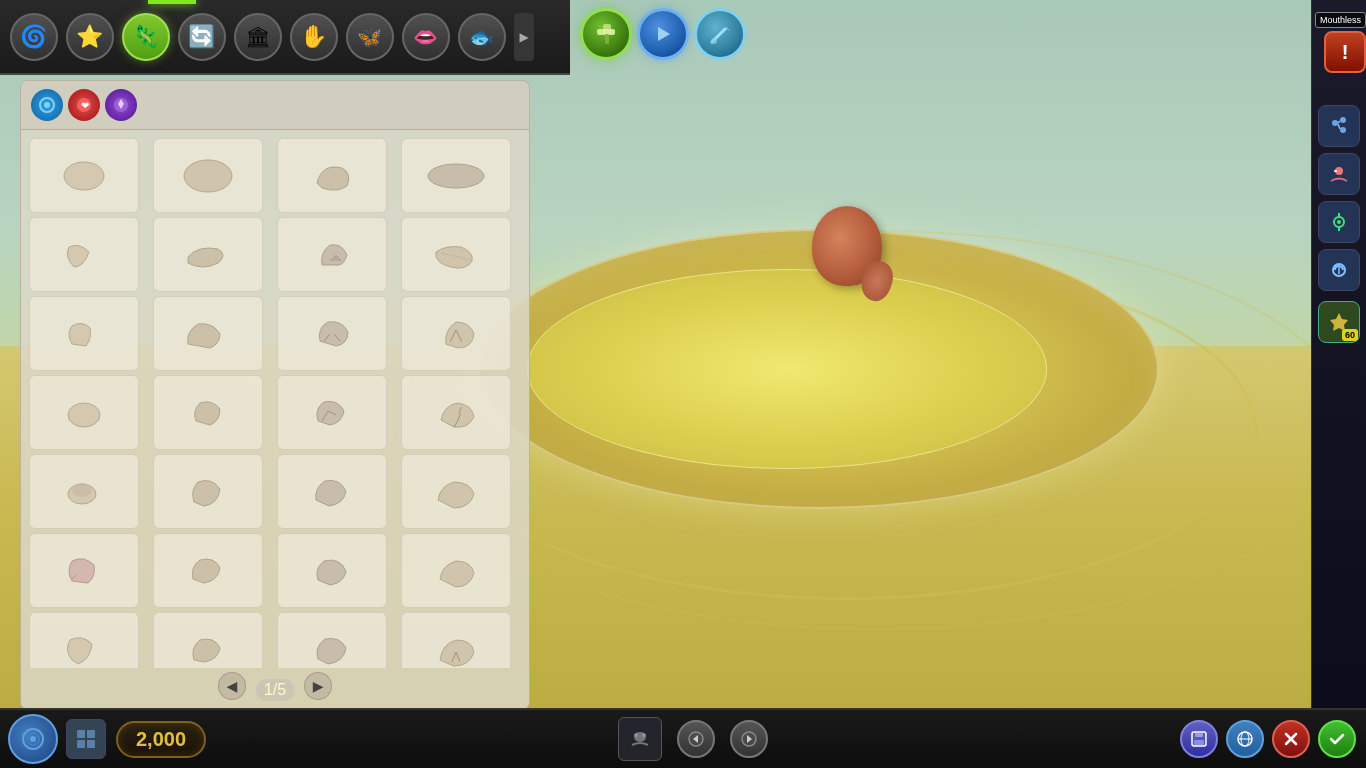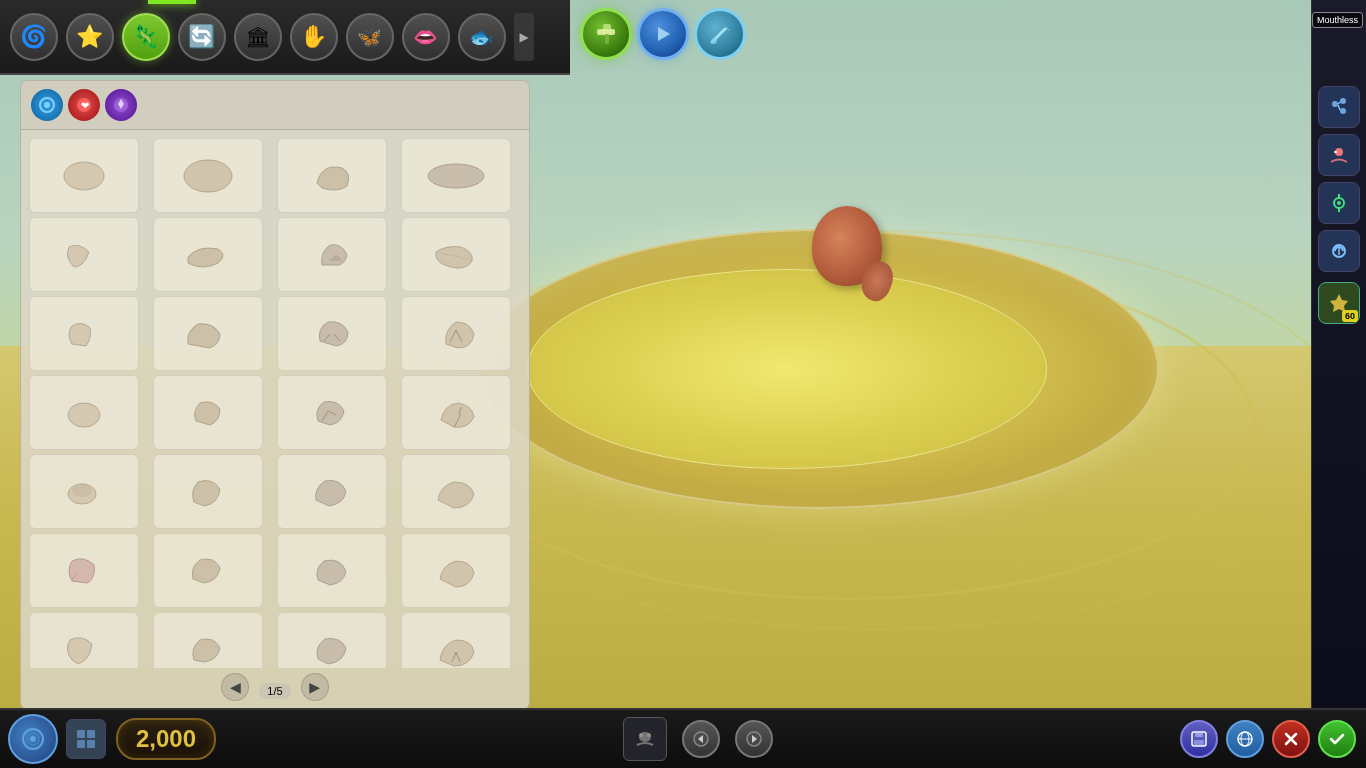--- a/index.html
+++ b/index.html
@@ -328,22 +328,22 @@
       display: flex;
       align-items: center;
       justify-content: center;
       cursor: pointer;
       color: #444;
       font-size: 14px;
       border: 1px solid rgba(150,140,120,0.6);
     }
 
     .page-info {
-      font-size: 11px;
-      color: #000000;
+      font-size: 16px;
+      color: #fef9c3;
       background: rgba(200,195,180,0.8);
       padding: 2px 8px;
       border-radius: 10px;
       margin-top: 8px;
     }
 
     
     #bottom-bar {
       position: absolute;
       bottom: 0; left: 0;
@@ -386,21 +386,21 @@
       font-size: 16px;
     }
 
     
     .dna-counter {
       background: linear-gradient(180deg, #2a2010 0%, #1a1008 100%);
       border: 2px solid #806020;
       border-radius: 20px;
       padding: 5px 18px;
       color: #e0c040;
-      font-size: 24px;
+      font-size: 20px;
       font-weight: bold;
       margin-left: 10px;
       box-shadow: inset 0 0 10px rgba(200,160,20,0.2);
     }
 
     
     .center-bottom {
       flex: 1;
       display: flex;
       align-items: center;
@@ -588,21 +588,21 @@
     <svg width="26" height="26" viewBox="0 0 26 26">
       <line x1="5" y1="21" x2="18" y2="8" stroke="#a0e0f0" stroke-width="3" stroke-linecap="round"></line>
       <polygon points="18,5 23,10 20,8" fill="#c0f0ff"></polygon>
       <circle cx="7" cy="20" r="3" fill="#80d0f0" opacity="0.7"></circle>
     </svg>
   </div>
 </div>
 
 <div id="right-panel">
 
-  <div style="position:relative; width:100%; display:flex; flex-direction:row; align-items:flex-start; gap:3px; padding-top:4px;">
+  <div style="position:relative; width:100%; display:flex; flex-direction:column; align-items:flex-end; gap:3px; padding-top:4px;">
     <div style="font-size:9px; color:#fff; background:rgba(0,0,0,0.6); border:1px solid #888; border-radius:3px; padding:2px 4px; white-space:nowrap;">Mouthless</div>
     <div class="right-icon warning">!</div>
   </div>
 
   <div style="height:20px;"></div>
 
   <div class="right-icon social">
     <svg width="22" height="22" viewBox="0 0 22 22">
       <circle cx="7" cy="8" r="3" fill="#80c0ff" opacity="0.8"></circle>
       <circle cx="15" cy="5" r="3" fill="#80c0ff" opacity="0.8"></circle>

